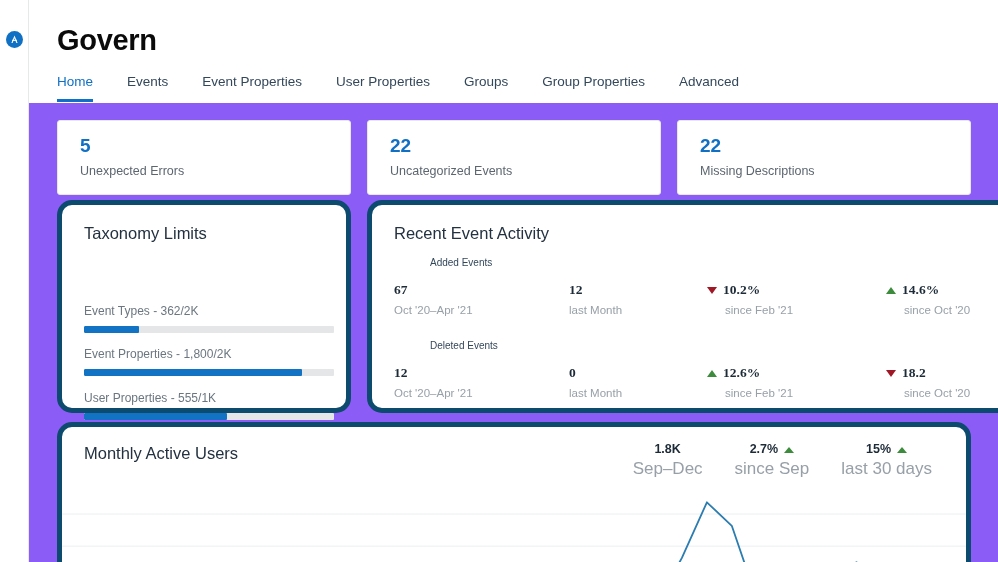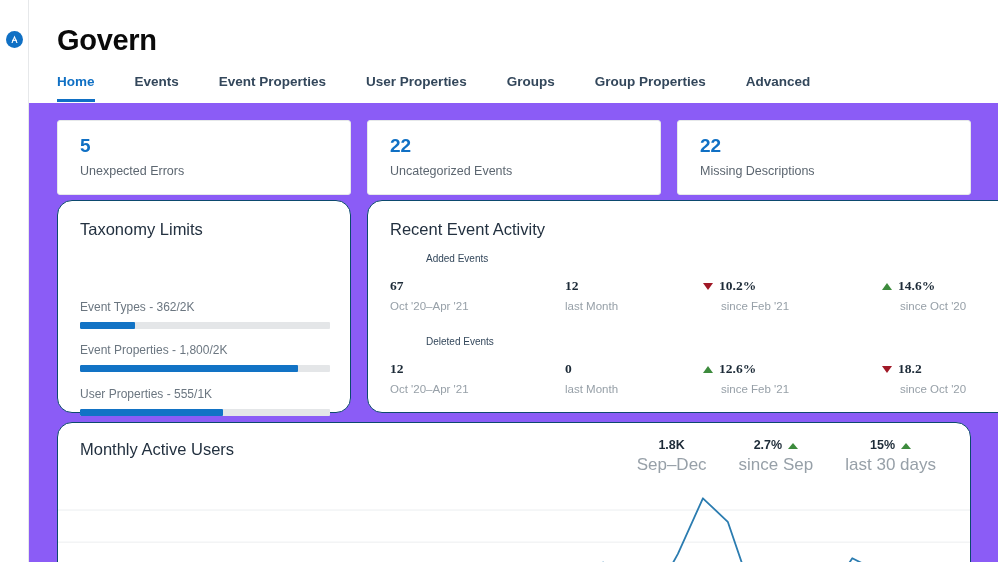--- a/index.html
+++ b/index.html
@@ -43,37 +43,37 @@
     background: #ffffff;
   }
   #title {
     position: absolute; left: 28px; top: 22px;
     font-size: 29px; font-weight: bold; color: #0a0a0a;
     letter-spacing: -0.3px; line-height: 36px;
   }
   #tabs {
     position: absolute; left: 28px; top: 70px;
     height: 33px;
-    display: flex; align-items: flex-start; gap: 10px; font-weight: bold;
+    display: flex; align-items: flex-start; gap: 4px;
   }
   .tab {
     position: relative;
     font-size: 13.5px; color: #33475b;
     padding: 4px 0 10px 0; margin-right: 30px;
     white-space: nowrap; cursor: pointer;
     border-bottom: 3px solid transparent;
   }
   .tab:last-child { margin-right: 0; }
   .tab.active { color: #1070c4; border-bottom-color: #1070c4; }
 
   
   .card {
     position: absolute;
     background: #ffffff;
-    border: 1px solid #0c4a6e;
+    border: 5px solid #0c4a6e;
     border-radius: 15px;
     padding-left: 44px;
   }
 
   
   #stat-row { position: absolute; left: 28px; top: 120px; width: 914px; height: 75px; }
   .stat-card {
     position: absolute; top: 0; height: 75px;
     background: #ffffff; border: 1px solid #e6e8ea; border-radius: 3px;
   }

